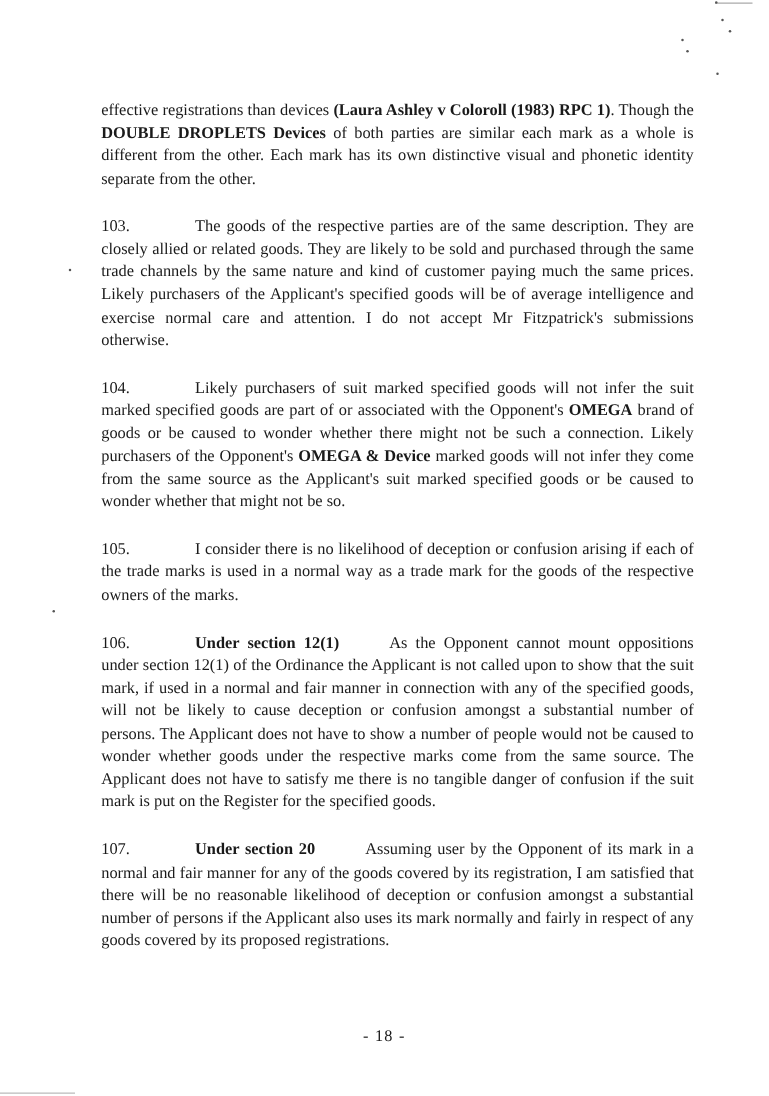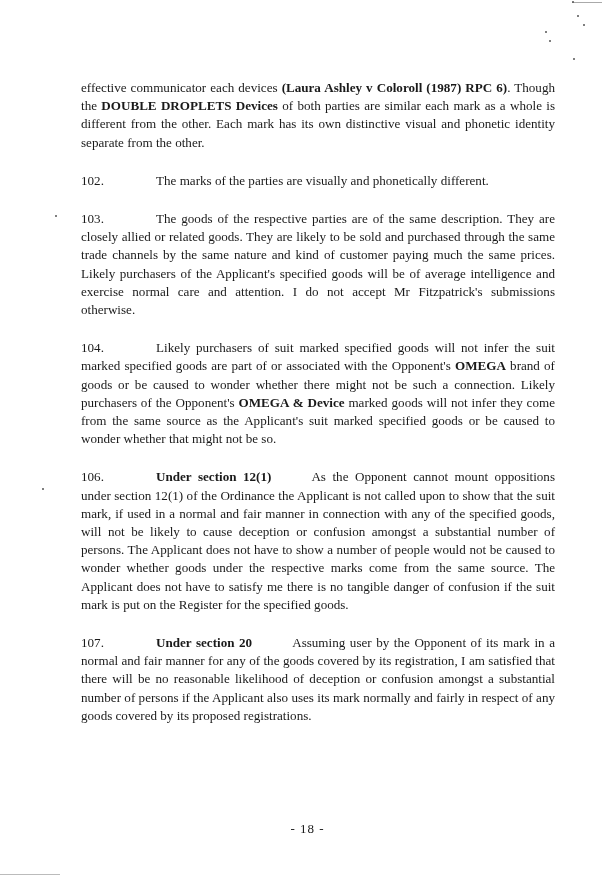--- a/index.html
+++ b/index.html
@@ -32,22 +32,22 @@
 <div class="speck" style="left:572px;top:1px"></div>
 <div class="speck" style="left:577px;top:15px"></div>
 <div class="speck" style="left:545px;top:31px"></div>
 <div class="speck" style="left:549px;top:40px"></div>
 <div class="speck" style="left:583px;top:24px"></div>
 <div class="speck" style="left:573px;top:58px"></div>
 <div class="speck" style="left:55px;top:215px"></div>
 <div class="speck" style="left:42px;top:488px"></div>
 
 <div class="page">
-  <p class="para"><span>effective communicator each devices </span><span class="b">(Laura Ashley v Coloroll (1987) RPC 6)</span><span>.  Though the </span><span class="b">DOUBLE DROPLETS Devices</span><span> of both parties are similar each mark as a whole is different from the other.  Each mark has its own distinctive visual and phonetic identity separate from the other.</span></p>
-  <p class="para"><span class="num">102.</span><span>The marks of the parties are visually and phonetically different.</span></p>
+  <p class="para"><span>effective registrations than devices </span><span class="b">(Laura Ashley v Coloroll (1983) RPC 1)</span><span>.  Though the </span><span class="b">DOUBLE DROPLETS Devices</span><span> of both parties are similar each mark as a whole is different from the other.  Each mark has its own distinctive visual and phonetic identity separate from the other.</span></p>
   <p class="para"><span class="num">103.</span><span>The goods of the respective parties are of the same description.  They are closely allied or related goods.  They are likely to be sold and purchased through the same trade channels by the same nature and kind of customer paying much the same prices. Likely purchasers of the Applicant's specified goods will be of average intelligence and exercise normal care and attention.  I do not accept Mr Fitzpatrick's submissions otherwise.</span></p>
   <p class="para"><span class="num">104.</span><span>Likely purchasers of suit marked specified goods will not infer the suit marked specified goods are part of or associated with the Opponent's </span><span class="b">OMEGA</span><span> brand of goods or be caused to wonder whether there might not be such a connection.  Likely purchasers of the Opponent's </span><span class="b">OMEGA &amp; Device</span><span> marked goods will not infer they come from the same source as the Applicant's suit marked specified goods or be caused to wonder whether that might not be so.</span></p>
+  <p class="para"><span class="num">105.</span><span>I consider there is no likelihood of deception or confusion arising if each of the trade marks is used in a normal way as a trade mark for the goods of the respective owners of the marks.</span></p>
   <p class="para"><span class="num">106.</span><span class="u">Under section 12(1)</span><span class="gap"></span><span>As the Opponent cannot mount oppositions under section 12(1) of the Ordinance the Applicant is not called upon to show that the suit mark, if used in a normal and fair manner in connection with any of the specified goods, will not be likely to cause deception or confusion amongst a substantial number of persons.  The Applicant does not have to show a number of people would not be caused to wonder whether goods under the respective marks come from the same source.  The Applicant does not have to satisfy me there is no tangible danger of confusion if the suit mark is put on the Register for the specified goods.</span></p>
   <p class="para"><span class="num">107.</span><span class="u">Under section 20</span><span class="gap"></span><span>Assuming user by the Opponent of its mark in a normal and fair manner for any of the goods covered by its registration, I am satisfied that there will be no reasonable likelihood of deception or confusion amongst a substantial number of persons if the Applicant also uses its mark normally and fairly in respect of any goods covered by its proposed registrations.</span></p>
 </div>
 
 <div class="page-number">-  18  -</div>
 <div class="bottom-line"></div>
 
 </body></html>

